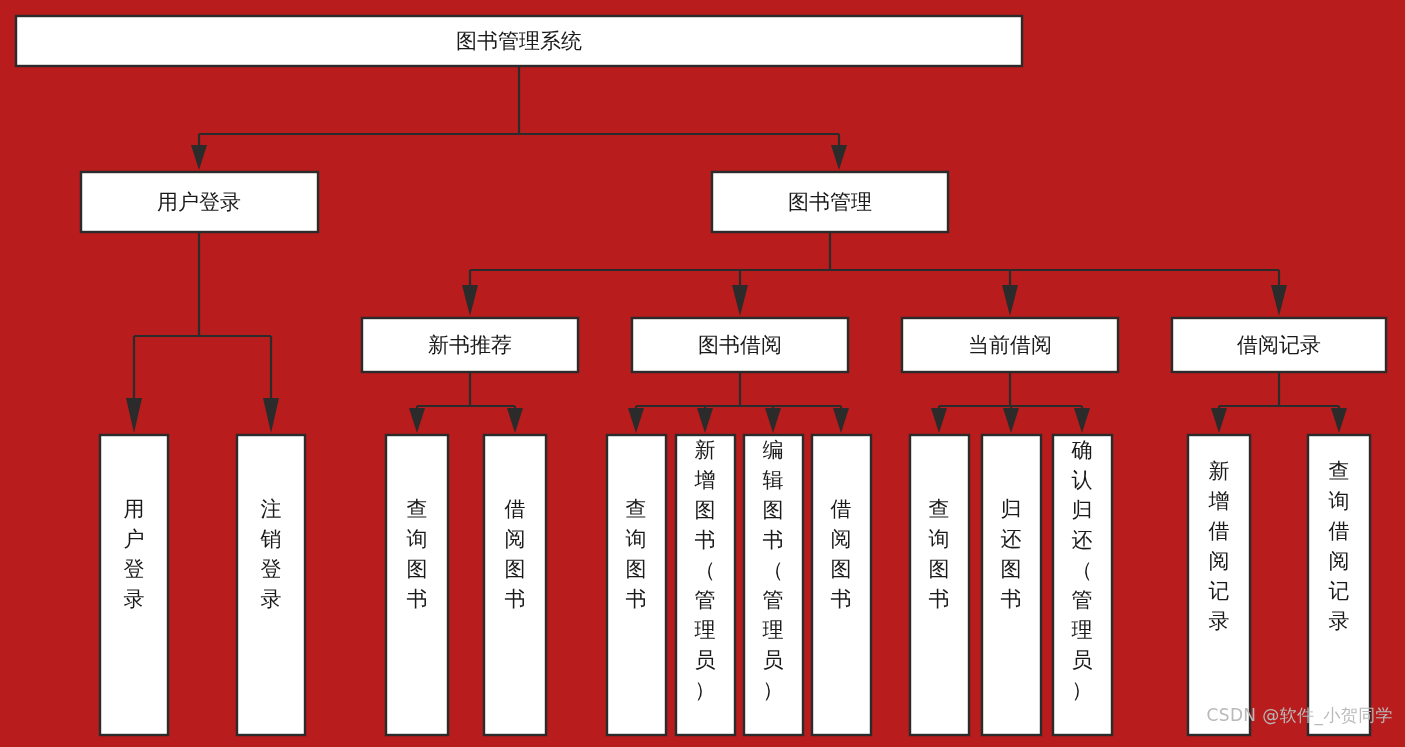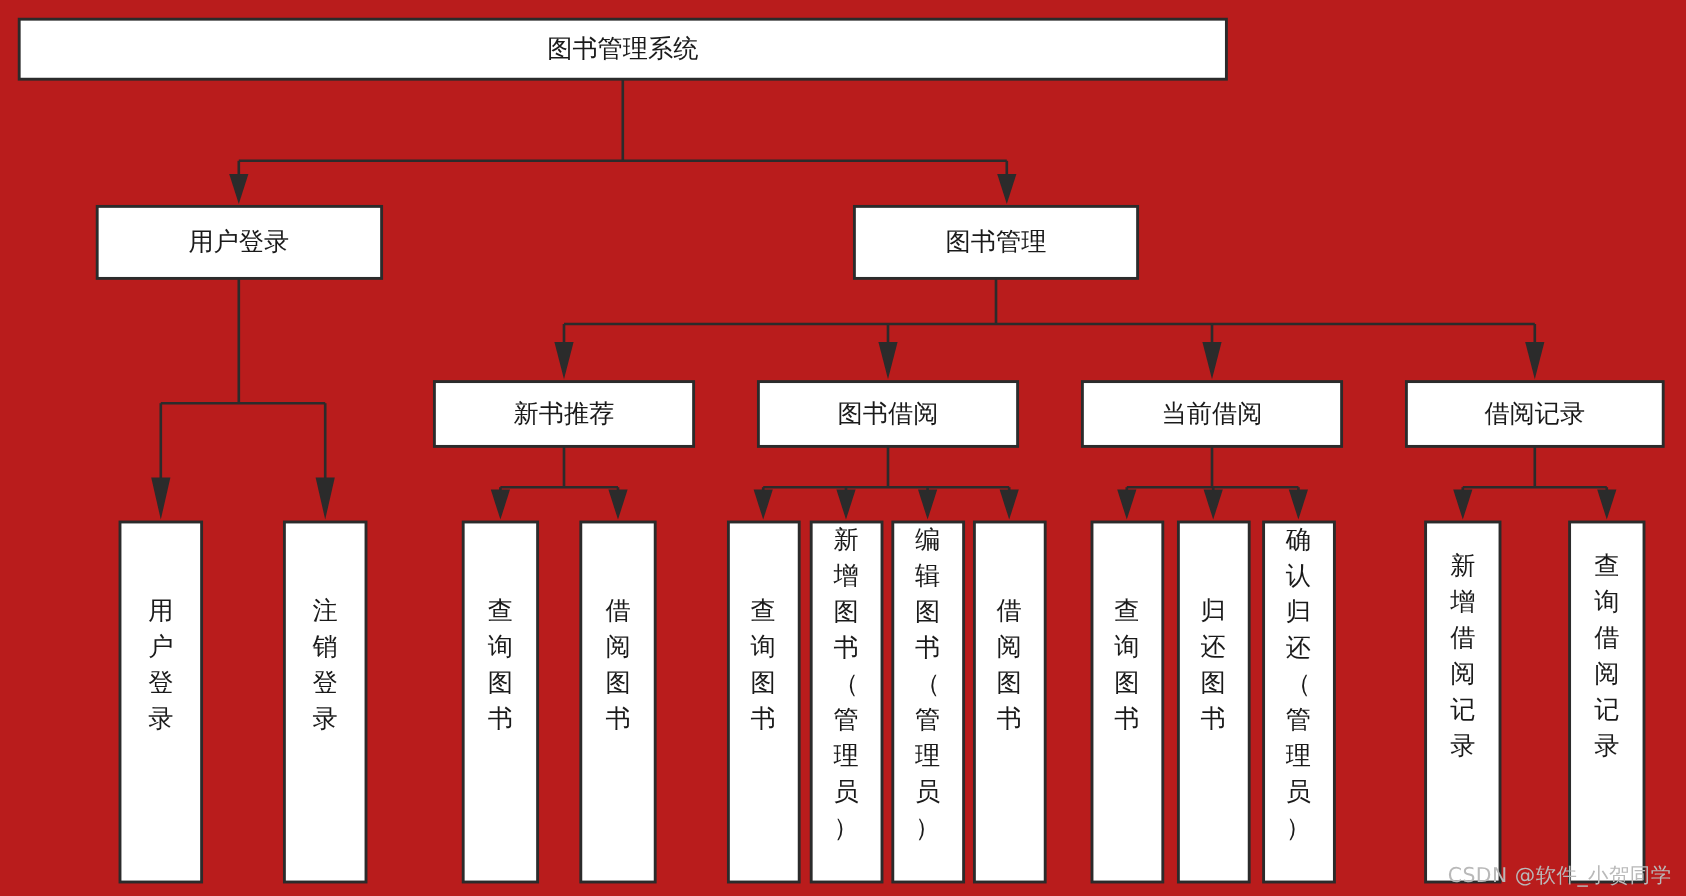--- a/index.html
+++ b/index.html
@@ -49,21 +49,21 @@
   }
   .node-label-vertical {
     font-family: "DejaVu Sans", "Liberation Sans", sans-serif;
     fill: #1a1a1a;
     font-size: 21px;
     text-anchor: middle;
   }
   .watermark-text {
     position: absolute;
     right: 12px;
-    bottom: 6px;
+    bottom: 20px;
     font-family: "DejaVu Sans", "Liberation Sans", sans-serif;
     font-size: 17px;
     color: #b9b9b9;
     white-space: nowrap;
     letter-spacing: 0.4px;
     user-select: none;
   }
 </style>
 </head>
 <body>

